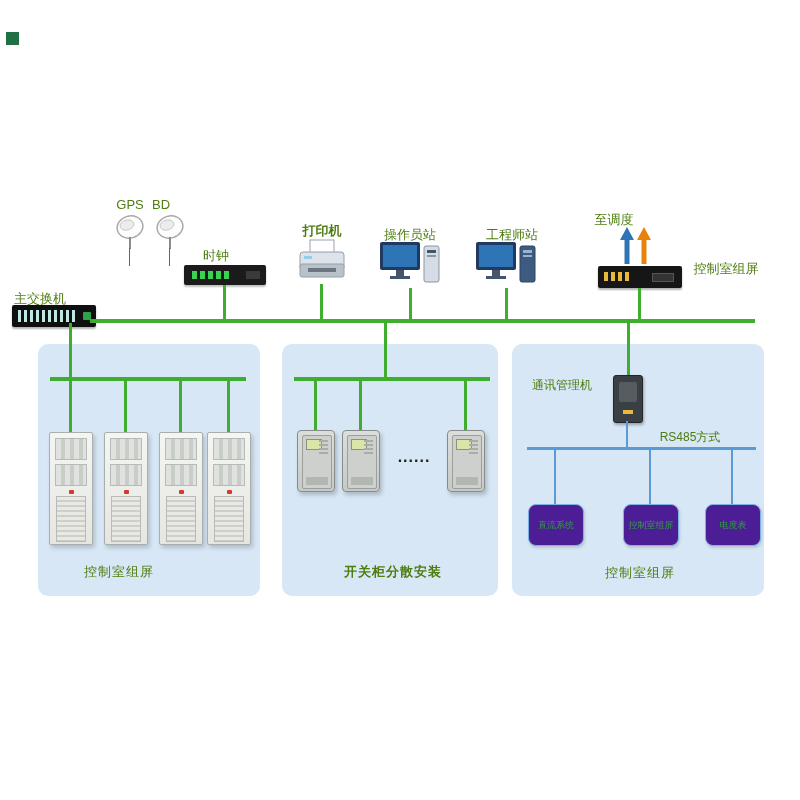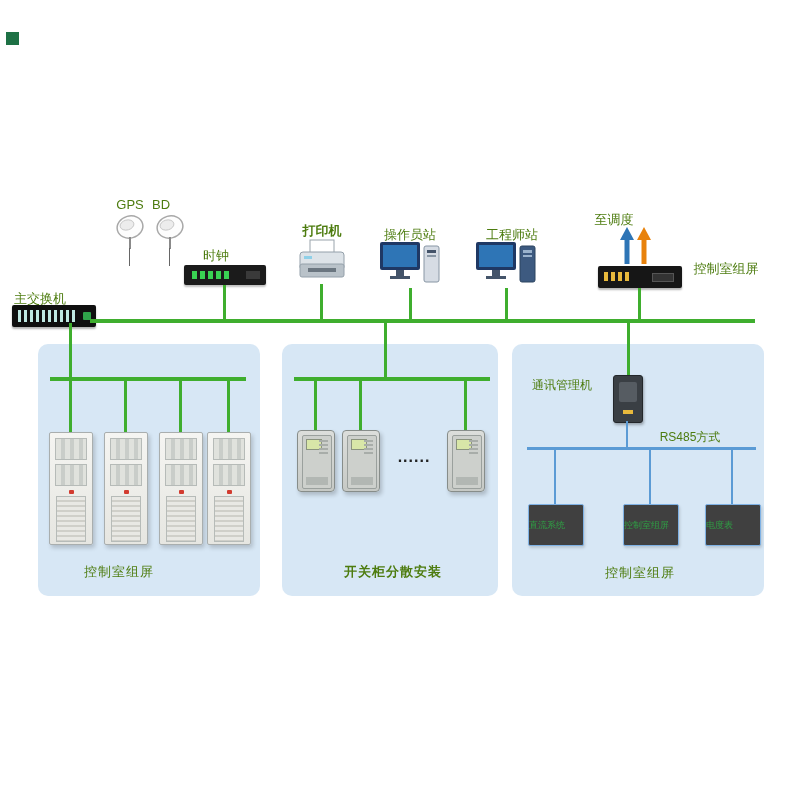--- a/index.html
+++ b/index.html
@@ -48,21 +48,21 @@
   .cab-vent{width:28px;height:44px;margin:2px auto 0;border:1px solid #b6bbb8;background:repeating-linear-gradient(180deg,#e8e8e4 0 3px,#cfcfc9 3px 5px);}
 
   
   .relay{position:absolute;width:38px;height:62px;background:linear-gradient(#dcdedb,#c6c9c5);border:1px solid #878d8a;border-radius:4px;box-shadow:2px 3px 4px rgba(0,0,0,.2);padding:4px;box-sizing:border-box;}
   .relay-face{width:100%;height:100%;background:#cdd0cc;border:1px solid #9aa09d;border-radius:2px;position:relative;}
   .relay-lcd{position:absolute;left:3px;top:3px;width:14px;height:9px;background:#d8e6a8;border:1px solid #8a937e;}
   .relay-btns{position:absolute;right:3px;top:4px;width:9px;height:14px;background:repeating-linear-gradient(180deg,#a8ada9 0 2px,transparent 2px 4px);}
   .relay-strip{position:absolute;left:3px;bottom:3px;right:3px;height:8px;background:#b2b7b3;}
 
   
-  .sbox{position:absolute;width:54px;height:40px;background:#404040;border:1px solid #7fb2e5;border-radius:2px;box-shadow:1px 2px 3px rgba(0,0,0,.15);display:flex;align-items:center;justify-content:flex-start;}
+  .sbox{position:absolute;width:54px;height:40px;background:#4c1d95;border:1px solid #7fb2e5;border-radius:8px;box-shadow:1px 2px 3px rgba(0,0,0,.15);display:flex;align-items:center;justify-content:center;}
   .sbox span{font-size:9px;color:#2f9e44;}
 
   .dots{position:absolute;font-size:16px;font-weight:bold;letter-spacing:1px;color:#222;}
 
   svg{position:absolute;overflow:visible;}
 </style>
 </head>
 <body>
 
 <div class="stage">

